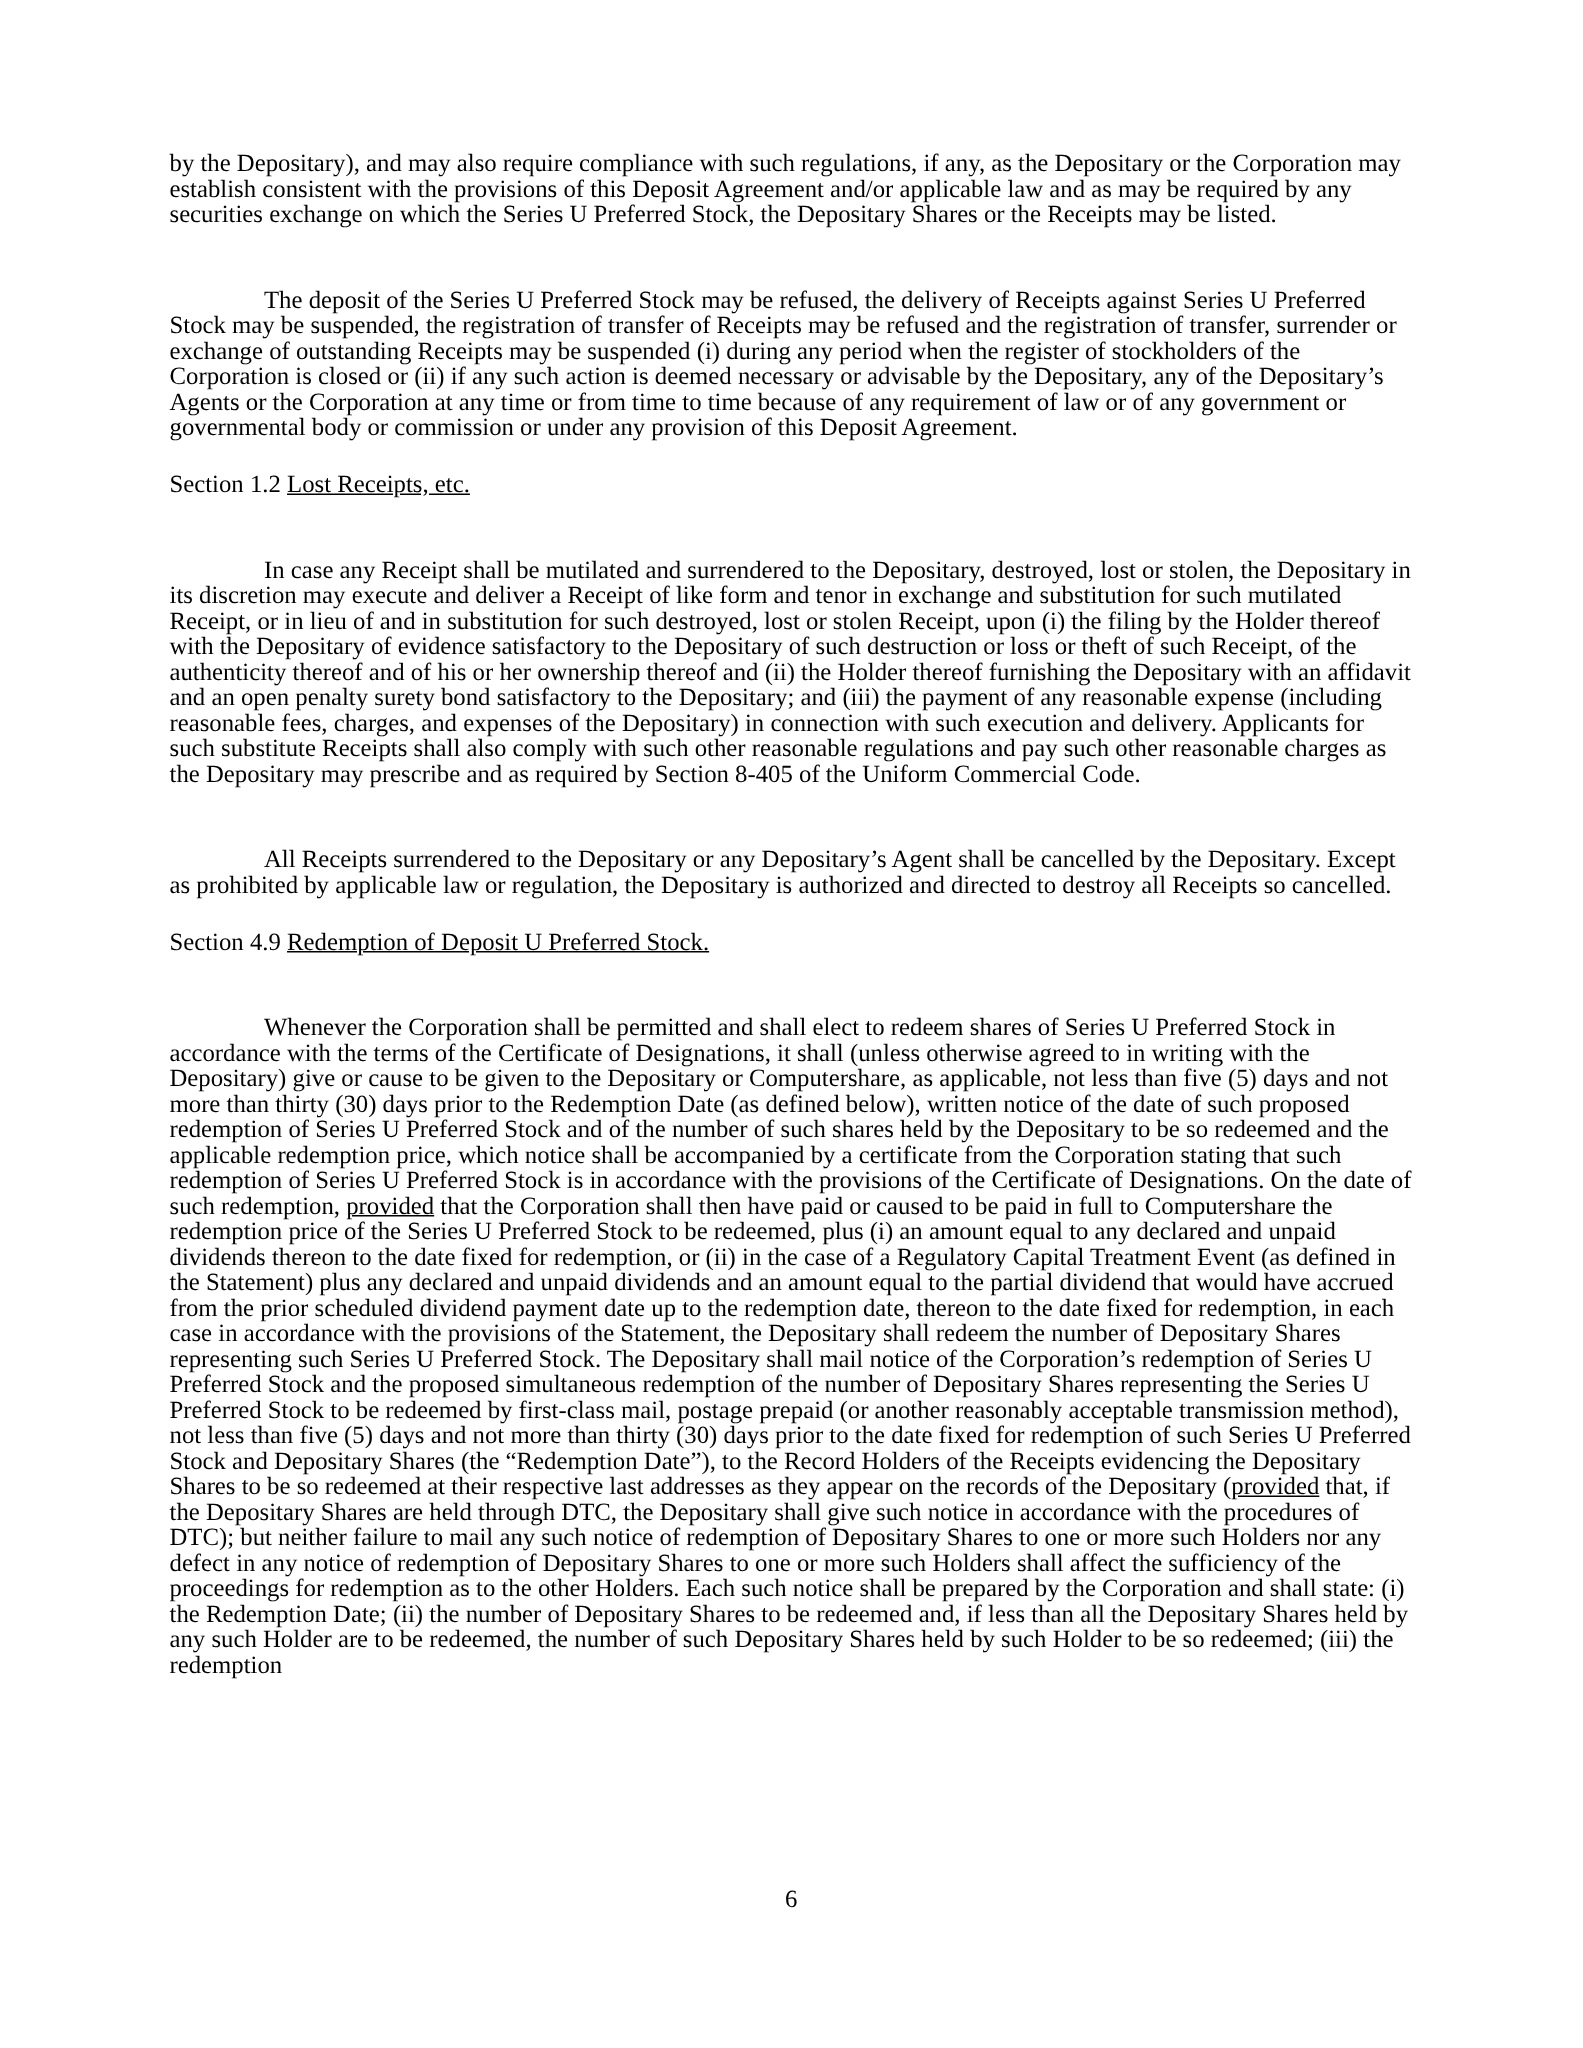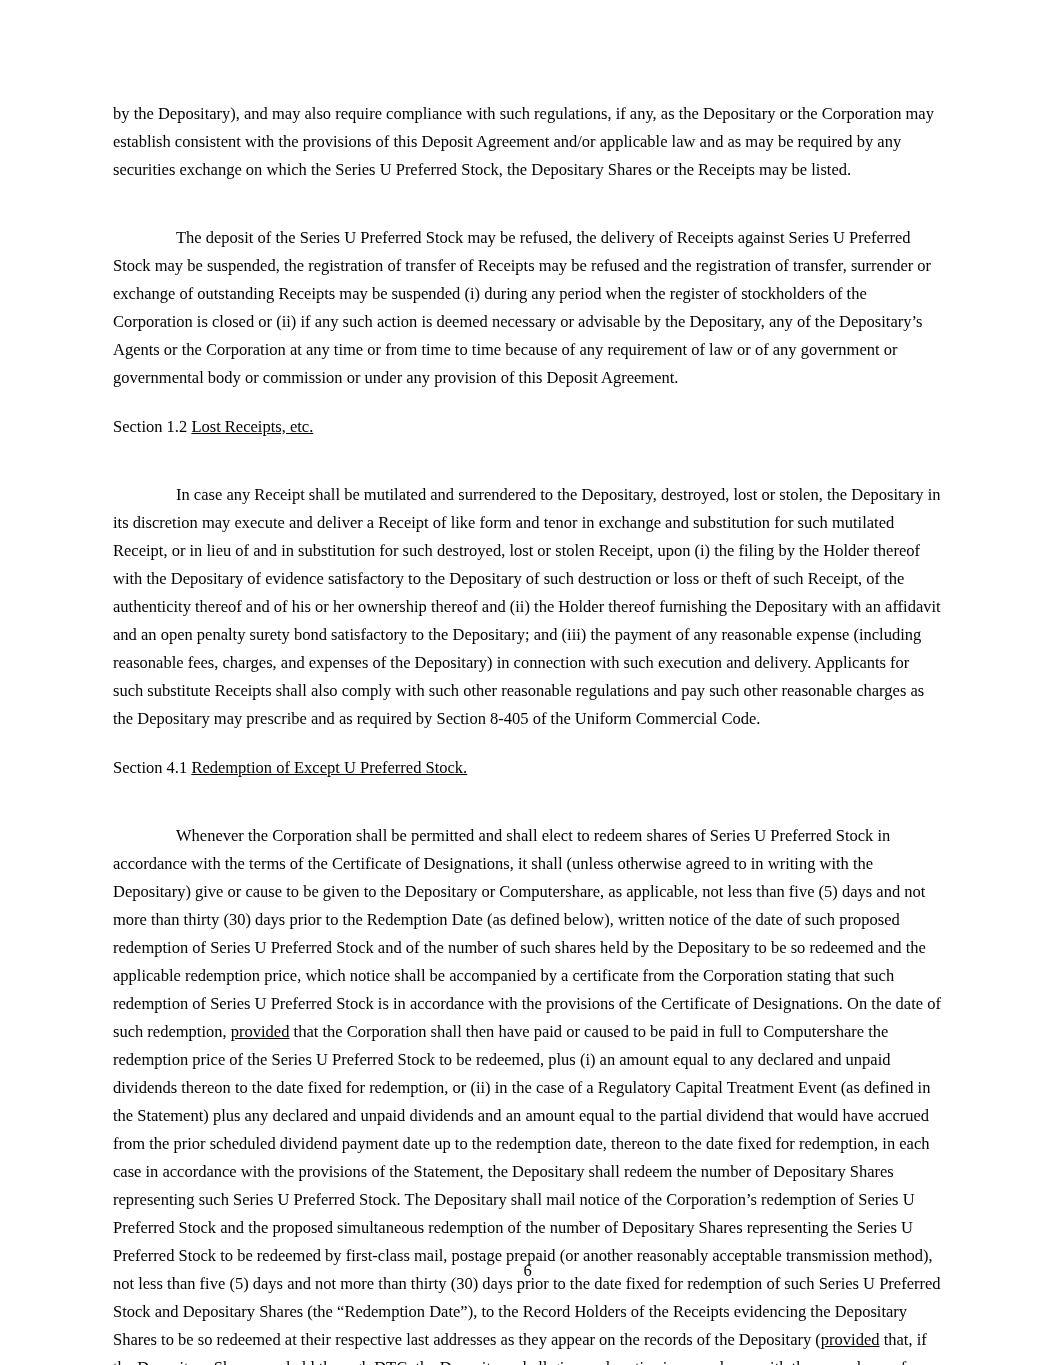--- a/index.html
+++ b/index.html
@@ -5,21 +5,21 @@
   * { margin: 0; padding: 0; box-sizing: border-box; }
   html, body { background: #ffffff; }
   .page {
     position: relative;
     width: 1055px;
     height: 1365px;
     margin: 0 auto;
     background: #ffffff;
     font-family: "Liberation Serif", serif;
     font-size: 16.5px;
-    line-height: 28px;
+    line-height: 17px;
     color: #000000;
     overflow: hidden;
   }
   .content {
     position: absolute;
     left: 113px;
     top: 100px;
     width: 829px;
     text-align: left;
   }
@@ -43,21 +43,22 @@
 
     <p class="para">by the Depositary), and may also require compliance with such regulations, if any, as the Depositary or the Corporation may establish consistent with the provisions of this Deposit Agreement and/or applicable law and as may be required by any securities exchange on which the Series U Preferred Stock, the Depositary Shares or the Receipts may be listed.</p>
 
     <p class="para indent">The deposit of the Series U Preferred Stock may be refused, the delivery of Receipts against Series U Preferred Stock may be suspended, the registration of transfer of Receipts may be refused and the registration of transfer, surrender or exchange of outstanding Receipts may be suspended (i) during any period when the register of stockholders of the Corporation is closed or (ii) if any such action is deemed necessary or advisable by the Depositary, any of the Depositary’s Agents or the Corporation at any time or from time to time because of any requirement of law or of any government or governmental body or commission or under any provision of this Deposit Agreement.</p>
 
     <p class="para"><span>Section 1.2</span> <span class="u">Lost Receipts, etc.</span></p>
 
     <p class="para indent">In case any Receipt shall be mutilated and surrendered to the Depositary, destroyed, lost or stolen, the Depositary in its discretion may execute and deliver a Receipt of like form and tenor in exchange and substitution for such mutilated Receipt, or in lieu of and in substitution for such destroyed, lost or stolen Receipt, upon (i) the filing by the Holder thereof with the Depositary of evidence satisfactory to the Depositary of such destruction or loss or theft of such Receipt, of the authenticity thereof and of his or her ownership thereof and (ii) the Holder thereof furnishing the Depositary with an affidavit and an open penalty surety bond satisfactory to the Depositary; and (iii) the payment of any reasonable expense (including reasonable fees, charges, and expenses of the Depositary) in connection with such execution and delivery. Applicants for such substitute Receipts shall also comply with such other reasonable regulations and pay such other reasonable charges as the Depositary may prescribe and as required by Section 8-405 of the Uniform Commercial Code.</p>
 
 
+    <p class="para indent">All Receipts surrendered to the Depositary or any Depositary’s Agent shall be cancelled by the Depositary. Except as prohibited by applicable law or regulation, the Depositary is authorized and directed to destroy all Receipts so cancelled.</p>
 
-    <p class="para"><span>Section 4.1</span> <span class="u">Redemption of Except U Preferred Stock.</span></p>
+    <p class="para"><span>Section 4.9</span> <span class="u">Redemption of Deposit U Preferred Stock.</span></p>
 
     <p class="para indent"><span>Whenever the Corporation shall be permitted and shall elect to redeem shares of Series U Preferred Stock in accordance with the terms of the Certificate of Designations, it shall (unless otherwise agreed to in writing with the Depositary) give or cause to be given to the Depositary or Computershare, as applicable, not less than five (5) days and not more than thirty (30) days prior to the Redemption Date (as defined below), written notice of the date of such proposed redemption of Series U Preferred Stock and of the number of such shares held by the Depositary to be so redeemed and the applicable redemption price, which notice shall be accompanied by a certificate from the Corporation stating that such redemption of Series U Preferred Stock is in accordance with the provisions of the Certificate of Designations. On the date of such redemption, </span><span class="u">provided</span><span> that the Corporation shall then have paid or caused to be paid in full to Computershare the redemption price of the Series U Preferred Stock to be redeemed, plus (i) an amount equal to any declared and unpaid dividends thereon to the date fixed for redemption, or (ii) in the case of a Regulatory Capital Treatment Event (as defined in the Statement) plus any declared and unpaid dividends and an amount equal to the partial dividend that would have accrued from the prior scheduled dividend payment date up to the redemption date, thereon to the date fixed for redemption, in each case in accordance with the provisions of the Statement, the Depositary shall redeem the number of Depositary Shares representing such Series U Preferred Stock. The Depositary shall mail notice of the Corporation’s redemption of Series U Preferred Stock and the proposed simultaneous redemption of the number of Depositary Shares representing the Series U Preferred Stock to be redeemed by first-class mail, postage prepaid (or another reasonably acceptable transmission method), not less than five (5) days and not more than thirty (30) days prior to the date fixed for redemption of such Series U Preferred Stock and Depositary Shares (the “Redemption Date”), to the Record Holders of the Receipts evidencing the Depositary Shares to be so redeemed at their respective last addresses as they appear on the records of the Depositary (</span><span class="u">provided</span><span> that, if the Depositary Shares are held through DTC, the Depositary shall give such notice in accordance with the procedures of DTC); but neither failure to mail any such notice of redemption of Depositary Shares to one or more such Holders nor any defect in any notice of redemption of Depositary Shares to one or more such Holders shall affect the sufficiency of the proceedings for redemption as to the other Holders. Each such notice shall be prepared by the Corporation and shall state: (i) the Redemption Date; (ii) the number of Depositary Shares to be redeemed and, if less than all the Depositary Shares held by any such Holder are to be redeemed, the number of such Depositary Shares held by such Holder to be so redeemed; (iii) the redemption</span></p>
 
   </div>
 
   <div class="page-number">6</div>
 </div>
 
 </body></html>

